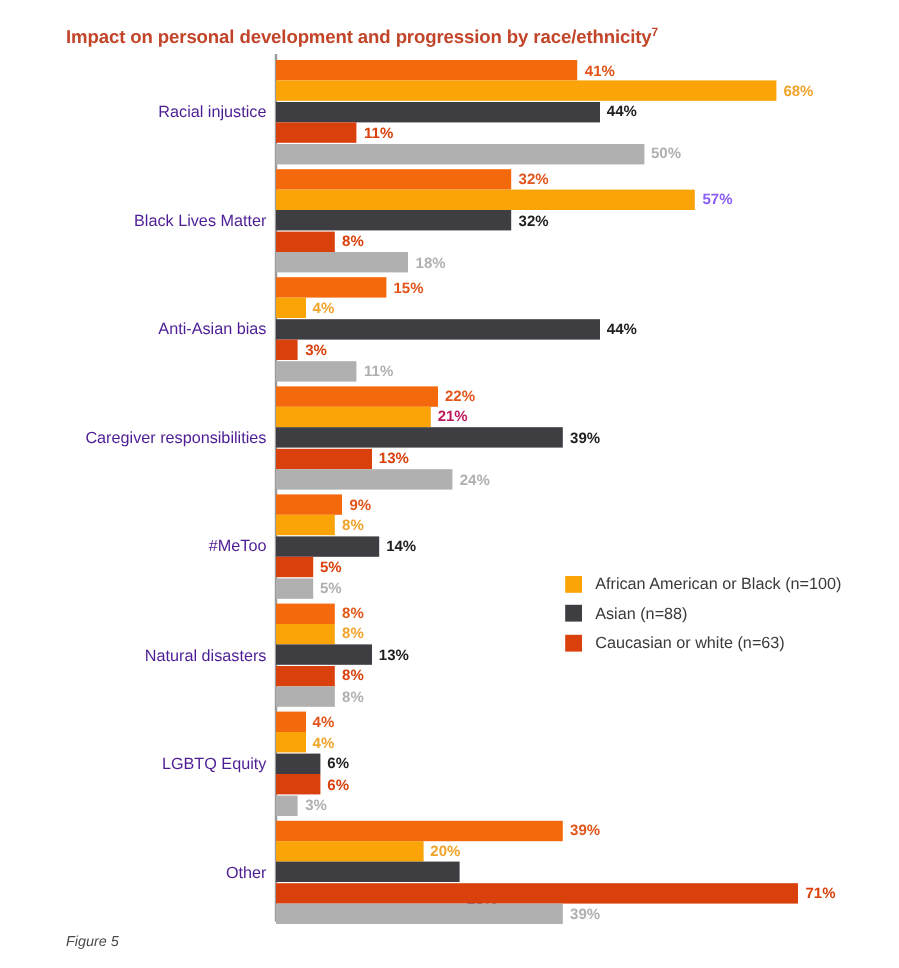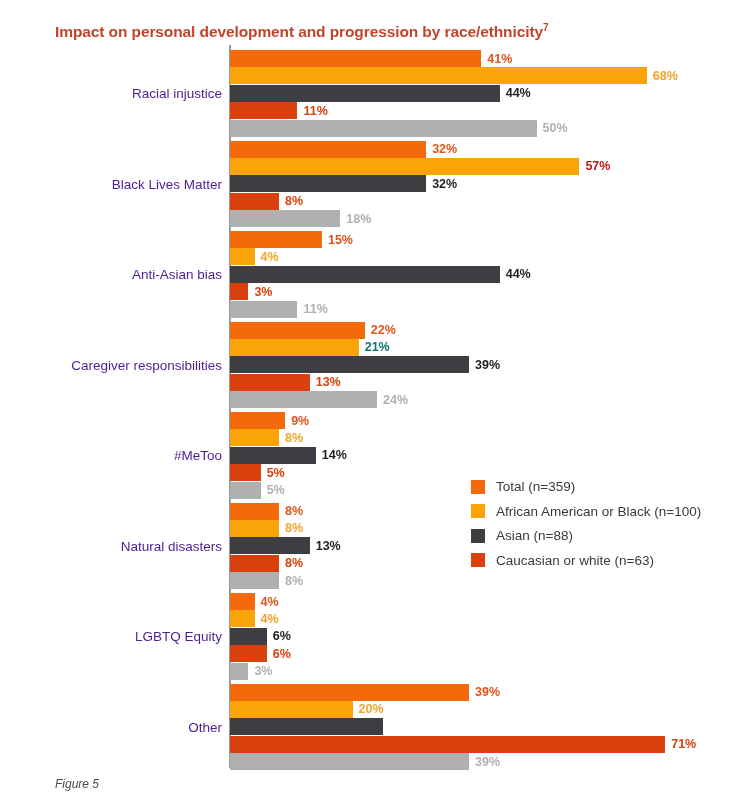--- a/index.html
+++ b/index.html
@@ -130,41 +130,41 @@
         <div class="bar-label" style="left: 652.84px; top: 75.9px; color: rgb(242, 163, 42);">68%</div>
         <div class="bar" title="Asian (n=88): 44%" style="top: 84.8px; width: 269.72px; background: rgb(62, 62, 66);"></div>
         <div class="bar-label" style="left: 505.72px; top: 93.3px; color: rgb(31, 31, 34);">44%</div>
         <div class="bar" title="Caucasian or white (n=63): 11%" style="top: 102.2px; width: 67.43px; background: rgb(217, 64, 11);"></div>
         <div class="bar-label" style="left: 303.43px; top: 110.7px; color: rgb(217, 64, 11);">11%</div>
         <div class="bar" title="Other (n=38): 50%" style="top: 119.6px; width: 306.5px; background: rgb(176, 176, 176);"></div>
         <div class="bar-label" style="left: 542.5px; top: 128.1px; color: rgb(176, 176, 176);">50%</div>
         <div class="bar" title="Total (n=359): 32%" style="top: 140.5px; width: 196.16px; background: rgb(244, 105, 11);"></div>
         <div class="bar-label" style="left: 432.16px; top: 149px; color: rgb(226, 84, 26);">32%</div>
         <div class="bar" title="African American or Black (n=100): 57%" style="top: 157.9px; width: 349.41px; background: rgb(251, 164, 8);"></div>
-        <div class="bar-label" style="left: 585.41px; top: 166.4px; color: #b91c1c;">57%</div>
+        <div class="bar-label" style="left: 585.41px; top: 166.4px; color: #8b5cf6;">57%</div>
         <div class="bar" title="Asian (n=88): 32%" style="top: 175.3px; width: 196.16px; background: rgb(62, 62, 66);"></div>
         <div class="bar-label" style="left: 432.16px; top: 183.8px; color: rgb(31, 31, 34);">32%</div>
         <div class="bar" title="Caucasian or white (n=63): 8%" style="top: 192.7px; width: 49.04px; background: rgb(217, 64, 11);"></div>
         <div class="bar-label" style="left: 285.04px; top: 201.2px; color: rgb(217, 64, 11);">8%</div>
         <div class="bar" title="Other (n=38): 18%" style="top: 210.1px; width: 110.34px; background: rgb(176, 176, 176);"></div>
         <div class="bar-label" style="left: 346.34px; top: 218.6px; color: rgb(176, 176, 176);">18%</div>
         <div class="bar" title="Total (n=359): 15%" style="top: 231px; width: 91.95px; background: rgb(244, 105, 11);"></div>
         <div class="bar-label" style="left: 327.95px; top: 239.5px; color: rgb(226, 84, 26);">15%</div>
         <div class="bar" title="African American or Black (n=100): 4%" style="top: 248.4px; width: 24.52px; background: rgb(251, 164, 8);"></div>
         <div class="bar-label" style="left: 260.52px; top: 256.9px; color: rgb(242, 163, 42);">4%</div>
         <div class="bar" title="Asian (n=88): 44%" style="top: 265.8px; width: 269.72px; background: rgb(62, 62, 66);"></div>
         <div class="bar-label" style="left: 505.72px; top: 274.3px; color: rgb(31, 31, 34);">44%</div>
         <div class="bar" title="Caucasian or white (n=63): 3%" style="top: 283.2px; width: 18.39px; background: rgb(217, 64, 11);"></div>
         <div class="bar-label" style="left: 254.39px; top: 291.7px; color: rgb(217, 64, 11);">3%</div>
         <div class="bar" title="Other (n=38): 11%" style="top: 300.6px; width: 67.43px; background: rgb(176, 176, 176);"></div>
         <div class="bar-label" style="left: 303.43px; top: 309.1px; color: rgb(176, 176, 176);">11%</div>
         <div class="bar" title="Total (n=359): 22%" style="top: 321.5px; width: 134.86px; background: rgb(244, 105, 11);"></div>
         <div class="bar-label" style="left: 370.86px; top: 330px; color: rgb(226, 84, 26);">22%</div>
         <div class="bar" title="African American or Black (n=100): 21%" style="top: 338.9px; width: 128.73px; background: rgb(251, 164, 8);"></div>
-        <div class="bar-label" style="left: 364.73px; top: 347.4px; color: #0f766e;">21%</div>
+        <div class="bar-label" style="left: 364.73px; top: 347.4px; color: #be185d;">21%</div>
         <div class="bar" title="Asian (n=88): 39%" style="top: 356.3px; width: 239.07px; background: rgb(62, 62, 66);"></div>
         <div class="bar-label" style="left: 475.07px; top: 364.8px; color: rgb(31, 31, 34);">39%</div>
         <div class="bar" title="Caucasian or white (n=63): 13%" style="top: 373.7px; width: 79.69px; background: rgb(217, 64, 11);"></div>
         <div class="bar-label" style="left: 315.69px; top: 382.2px; color: rgb(217, 64, 11);">13%</div>
         <div class="bar" title="Other (n=38): 24%" style="top: 391.1px; width: 147.12px; background: rgb(176, 176, 176);"></div>
         <div class="bar-label" style="left: 383.12px; top: 399.6px; color: rgb(176, 176, 176);">24%</div>
         <div class="bar" title="Total (n=359): 9%" style="top: 412px; width: 55.17px; background: rgb(244, 105, 11);"></div>
         <div class="bar-label" style="left: 291.17px; top: 420.5px; color: rgb(226, 84, 26);">9%</div>
         <div class="bar" title="African American or Black (n=100): 8%" style="top: 429.4px; width: 49.04px; background: rgb(251, 164, 8);"></div>
         <div class="bar-label" style="left: 285.04px; top: 437.9px; color: rgb(242, 163, 42);">8%</div>
@@ -228,24 +228,20 @@
           <div class="cat-label">LGBTQ Equity</div>
         </div>
         <div class="cat-label-wrap" style="top: 726.8px;">
           <div class="cat-label">Other</div>
         </div>
       </div>
   </div>
 
   <div id="legend">
       <div class="legend-row">
-        <span class="legend-swatch" style="background: rgb(244, 105, 11);"></span>
-        <span class="legend-text">Total (n=359)</span>
-      </div>
-      <div class="legend-row">
         <span class="legend-swatch" style="background: rgb(251, 164, 8);"></span>
         <span class="legend-text">African American or Black (n=100)</span>
       </div>
       <div class="legend-row">
         <span class="legend-swatch" style="background: rgb(62, 62, 66);"></span>
         <span class="legend-text">Asian (n=88)</span>
       </div>
       <div class="legend-row">
         <span class="legend-swatch" style="background: rgb(217, 64, 11);"></span>
         <span class="legend-text">Caucasian or white (n=63)</span>

